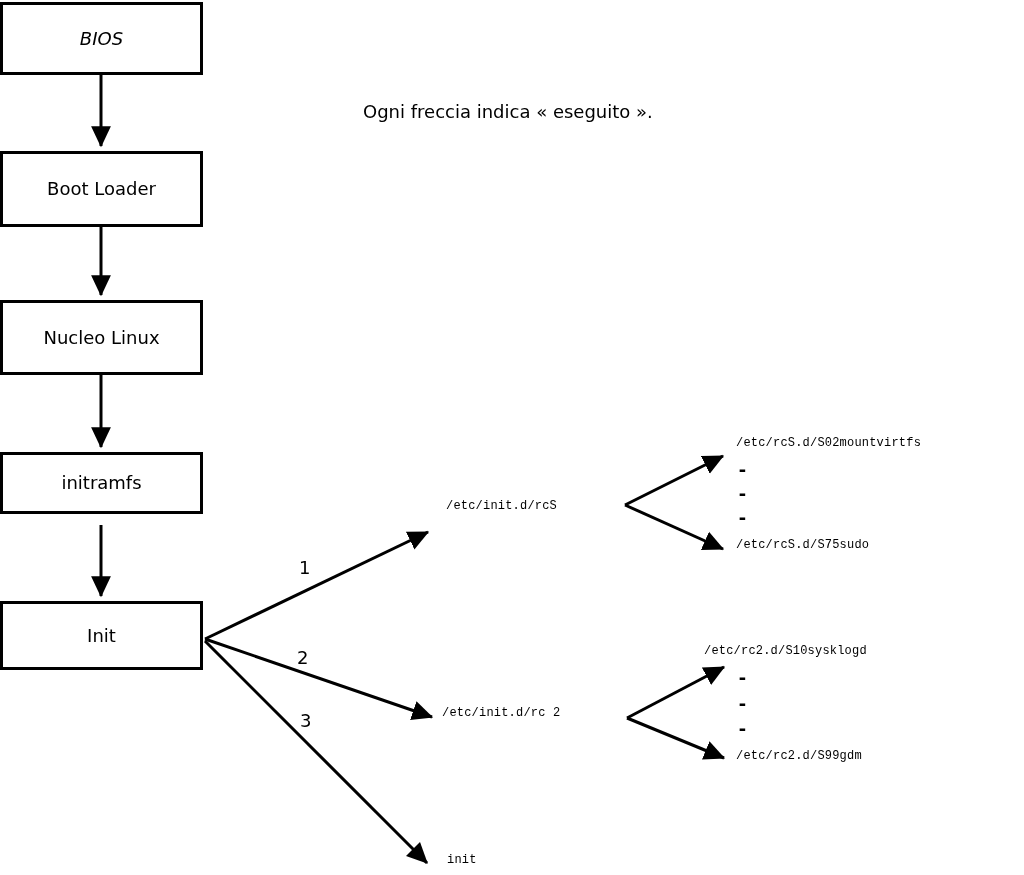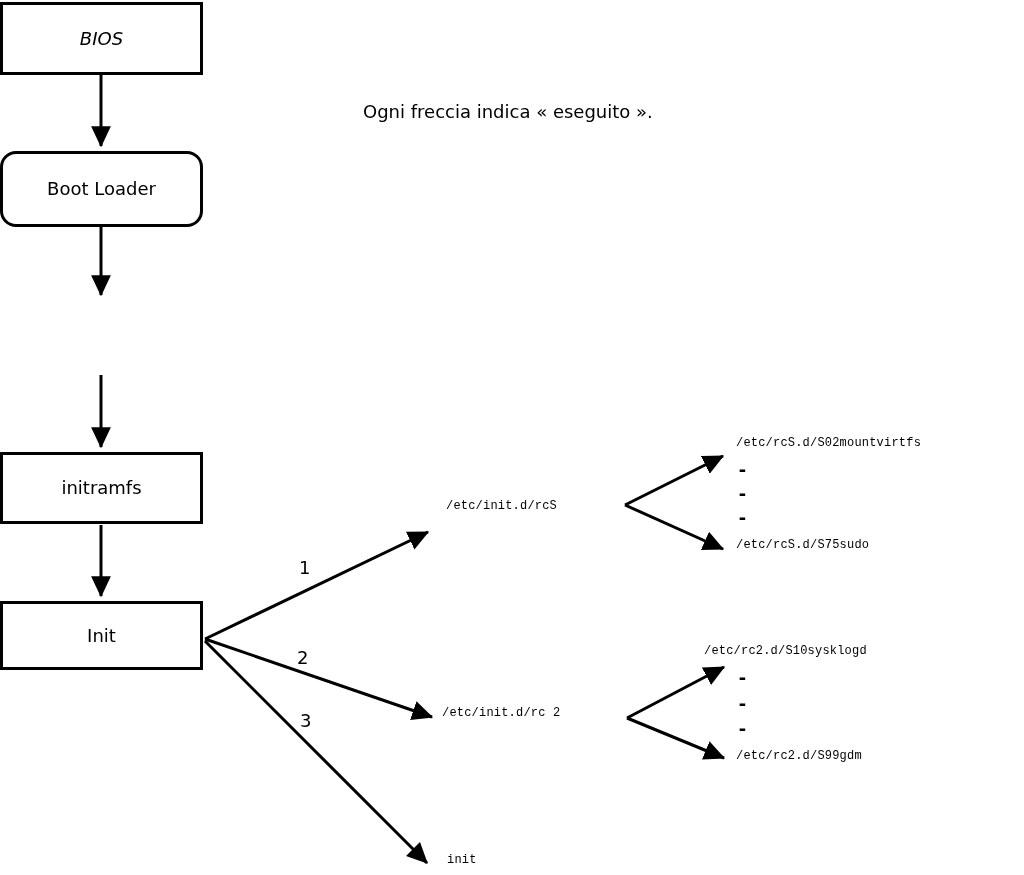--- a/index.html
+++ b/index.html
@@ -86,24 +86,27 @@
       <line x1="627" y1="718" x2="724" y2="667" marker-end="url(#ah)"></line>
       <line x1="627" y1="718" x2="724" y2="758" marker-end="url(#ah)"></line>
     </g>
   </svg>
 
   <div class="label caption" style="left:363px; top:103px;">Ogni freccia indica « eseguito ».</div>
 
   <div class="flow-box" style="top:2px; height:73px;font-style:italic;">
     <span>BIOS</span>
   </div>
-  <div class="flow-box" style="top:151px; height:76px;border-radius:16px;">
+  <div class="flow-box" style="top:151px; height:76px;">
     <span>Boot Loader</span>
   </div>
-  <div class="flow-box" style="top:452px; height:72px;">
+  <div class="flow-box" style="top:300px; height:75px;">
+    <span>Nucleo Linux</span>
+  </div>
+  <div class="flow-box" style="top:452px; height:62px;">
     <span>initramfs</span>
   </div>
   <div class="flow-box" style="top:601px; height:69px;">
     <span>Init</span>
   </div>
 
   <div class="label branch-number" style="left:299px; top:559px;">1</div>
   <div class="label branch-number" style="left:297px; top:649px;">2</div>
   <div class="label branch-number" style="left:300px; top:712px;">3</div>
 

